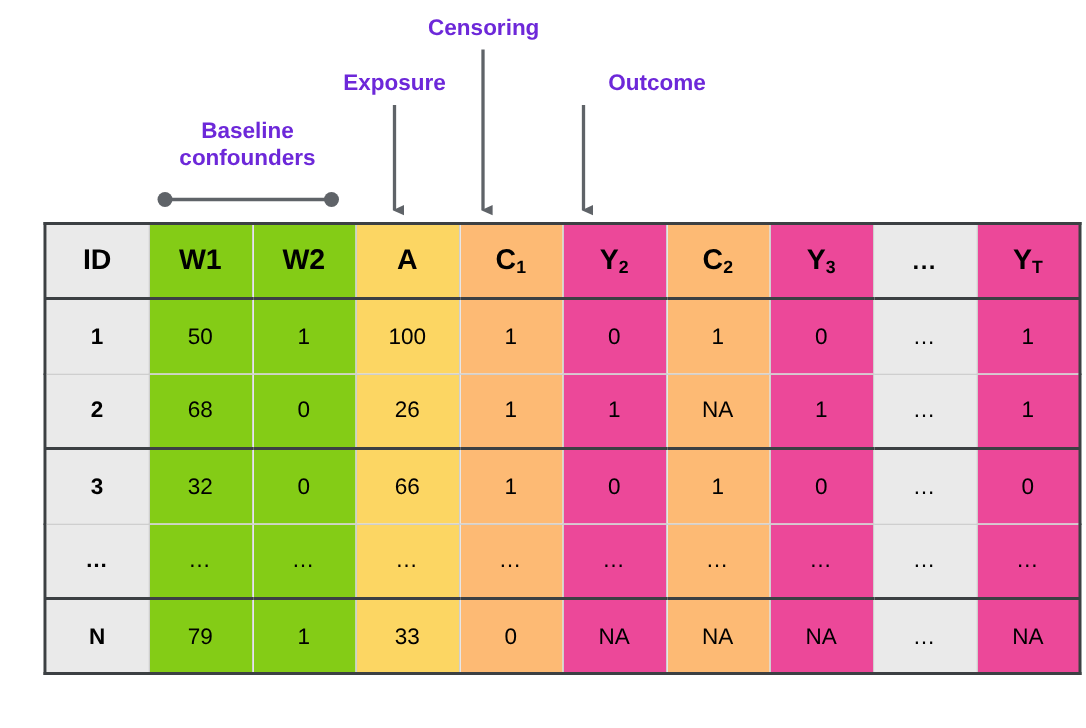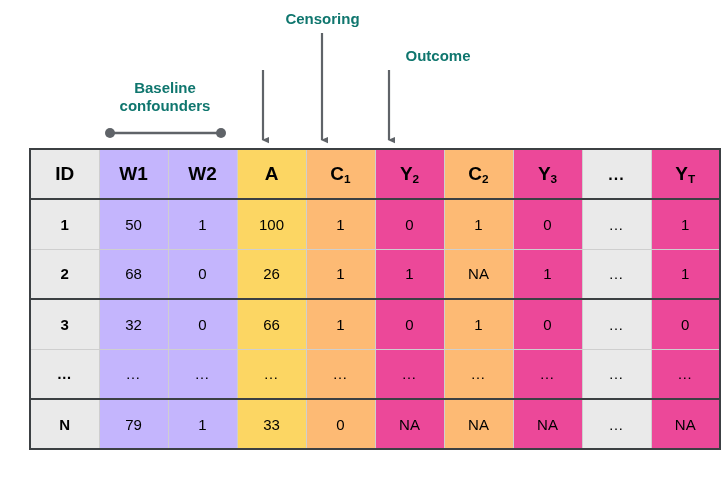--- a/index.html
+++ b/index.html
@@ -22,21 +22,21 @@
     width: 724px;
     height: 485px;
   }
 
   
   .annot-label {
     position: absolute;
     font-weight: bold;
     font-size: 15px;
     line-height: 18px;
-    color: #0f766e;
+    color: #6d28d9;
     text-align: center;
     white-space: pre;
     letter-spacing: 0px;
   }
   #label-baseline {
     left: 60px;
     top: 79px;
     width: 210px;
   }
   #label-exposure {
@@ -96,21 +96,21 @@
   }
   #data-table tr.header-row td {
     border-bottom: 2px solid #3c4043;
   }
   #data-table tr.row-sep td {
     border-top: 2px solid #3c4043;
   }
 
   
   .c-idcol   { background: #eaeaea; }
-  .c-blue    { background: #c4b5fd; }
+  .c-blue    { background: #84cc16; }
   .c-yellow  { background: #fcd663; }
   .c-gray    { background: #fdba74; }
   .c-red     { background: #ec4899; }
   .c-light   { background: #eaeaea; }
 
   .idcell { font-weight: bold; }
 
   sub {
     font-size: 0.62em;
     vertical-align: -0.28em;
@@ -120,20 +120,21 @@
   .hdots { font-weight: bold; font-size: 16px; letter-spacing: 1px; }
 </style>
 </head>
 <body>
 
 <div id="canvas">
 
   <div class="annot-label" id="label-baseline">Baseline
 confounders</div>
 
+  <div class="annot-label" id="label-exposure">Exposure</div>
 
   <div class="annot-label" id="label-censoring">Censoring</div>
 
   <div class="annot-label" id="label-outcome">Outcome</div>
 
   <svg id="annot-svg" viewBox="0 0 724 485">
     <defs>
       <marker id="arrowhead" markerWidth="8" markerHeight="8" refX="3.6" refY="6.4" orient="auto" markerUnits="userSpaceOnUse">
         <path d="M0.3,0 L7.1,0 L3.7,7.6 Z" fill="#5f6368"></path>
       </marker>

